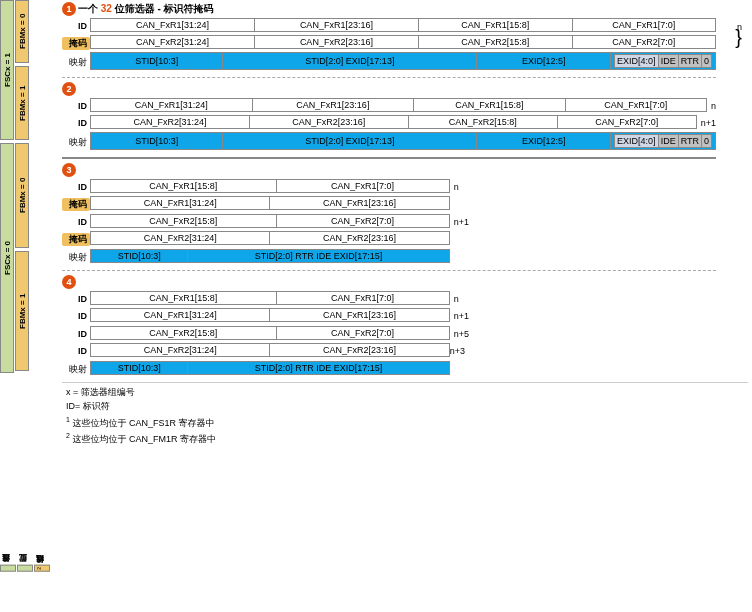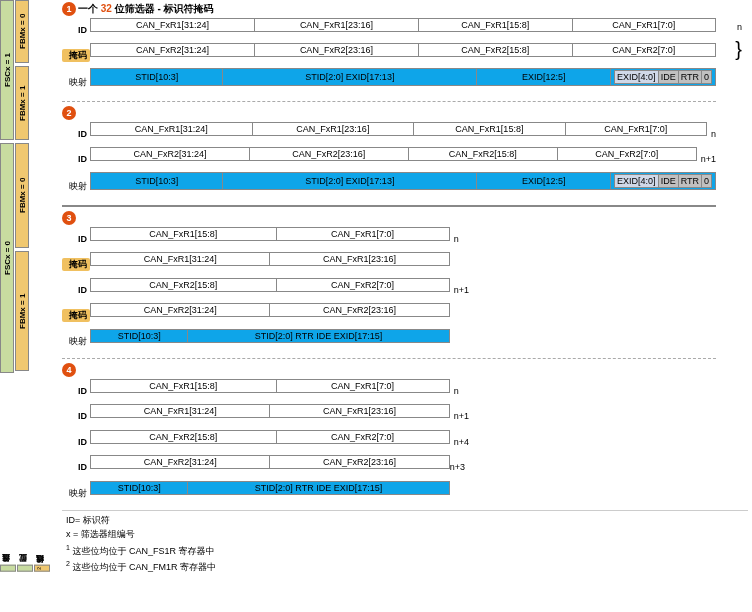--- a/index.html
+++ b/index.html
@@ -9,21 +9,21 @@
       background: #fff;
       width: 752px;
       min-height: 612px;
       overflow: hidden;
     }
 
     
     .reg-table {
       border-collapse: collapse;
       width: 100%;
-      margin-bottom: 10px;
+      margin-bottom: 2px;
     }
 
     .reg-table td, .reg-table th {
       border: 1px solid #888;
       padding: 1px 3px;
       font-size: 9px;
       text-align: center;
       white-space: nowrap;
     }
 
@@ -380,21 +380,21 @@
         <div style="display:flex; align-items:center; margin-bottom:1px;">
           <span style="width:28px; text-align:right; padding-right:3px; font-size:9px; font-weight:bold;">ID</span>
           <table class="reg-table" style="width:55%;">
             <tbody>
                 <tr>
               <td class="cell-id">CAN_FxR2[15:8]</td>
               <td class="cell-id">CAN_FxR2[7:0]</td>
             </tr>
           </tbody>
             </table>
-          <span style="margin-left:4px; font-size:9px;">n+4</span>
+          <span style="margin-left:4px; font-size:9px;">n+5</span>
         </div>
 
         <div style="display:flex; align-items:center; margin-bottom:2px;">
           <span style="width:28px; text-align:right; padding-right:3px; font-size:9px; font-weight:bold;">ID</span>
           <table class="reg-table" style="width:55%;">
             <tbody>
                 <tr>
               <td class="cell-id">CAN_FxR2[31:24]</td>
               <td class="cell-id">CAN_FxR2[23:16]</td>
             </tr>
@@ -412,21 +412,21 @@
               <td class="cell-map">STID[2:0] RTR IDE EXID[17:15]</td>
             </tr>
           </tbody>
             </table>
         </div>
       </div>
     </div>
 
     <div style="display:flex; flex-direction:row; margin-top:4px; padding:2px 4px; border-top:1px solid #ccc;">
       <div style="width:200px; font-size:9px; line-height:1.6;">
+        <div>x = 筛选器组编号</div>
         <div>ID= 标识符</div>
-        <div>x = 筛选器组编号</div>
         <div><sup>1</sup> 这些位均位于 CAN_FS1R 寄存器中</div>
         <div><sup>2</sup> 这些位均位于 CAN_FM1R 寄存器中</div>
       </div>
     </div>
 
   </div>
 </div>
 
 </body></html>

